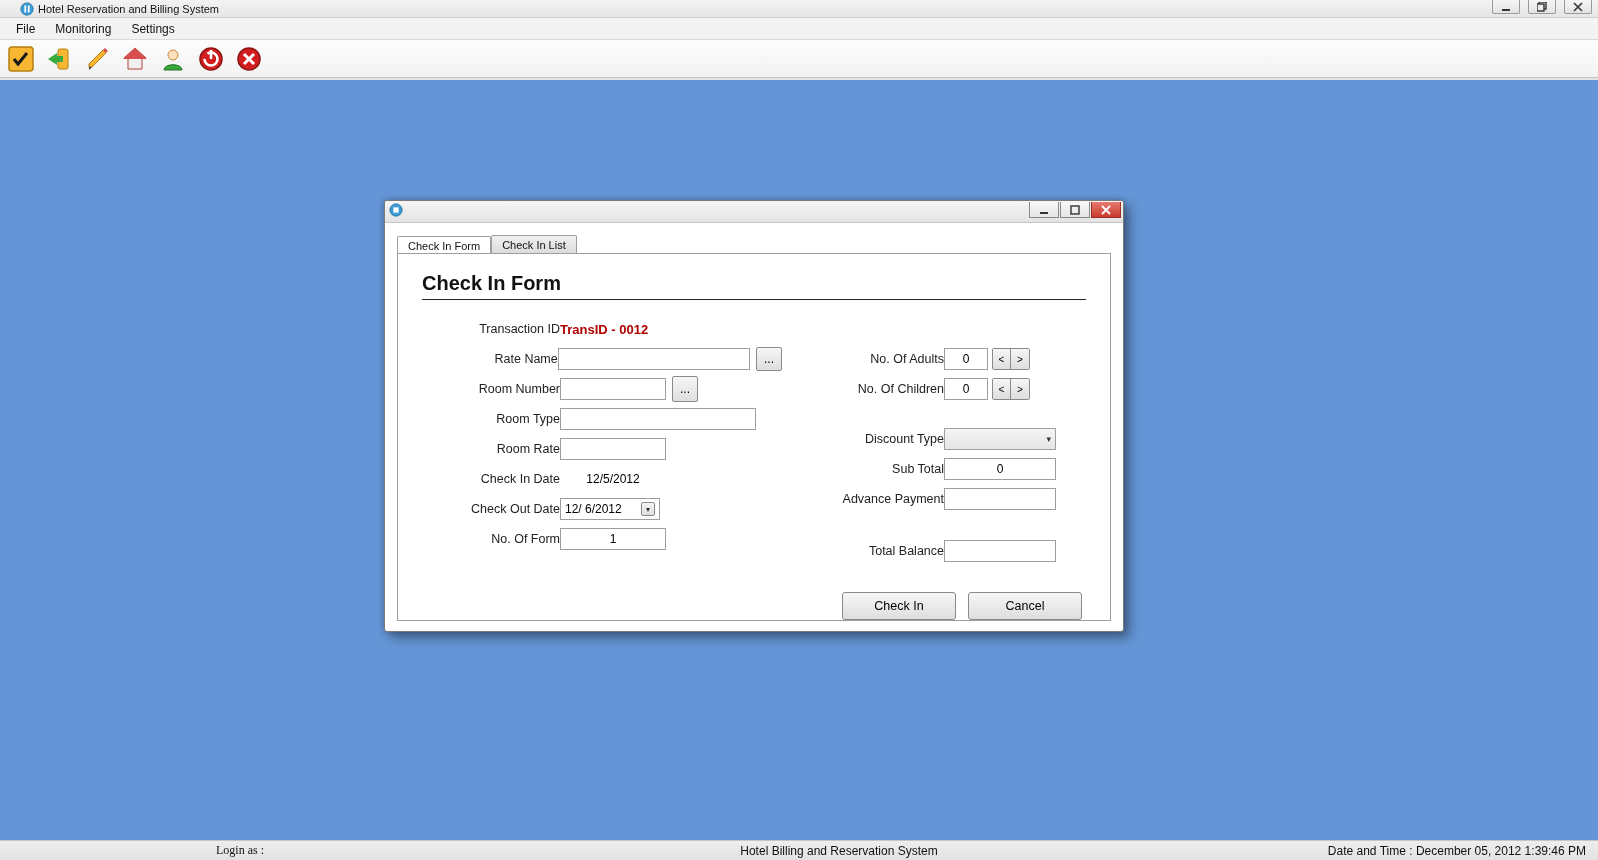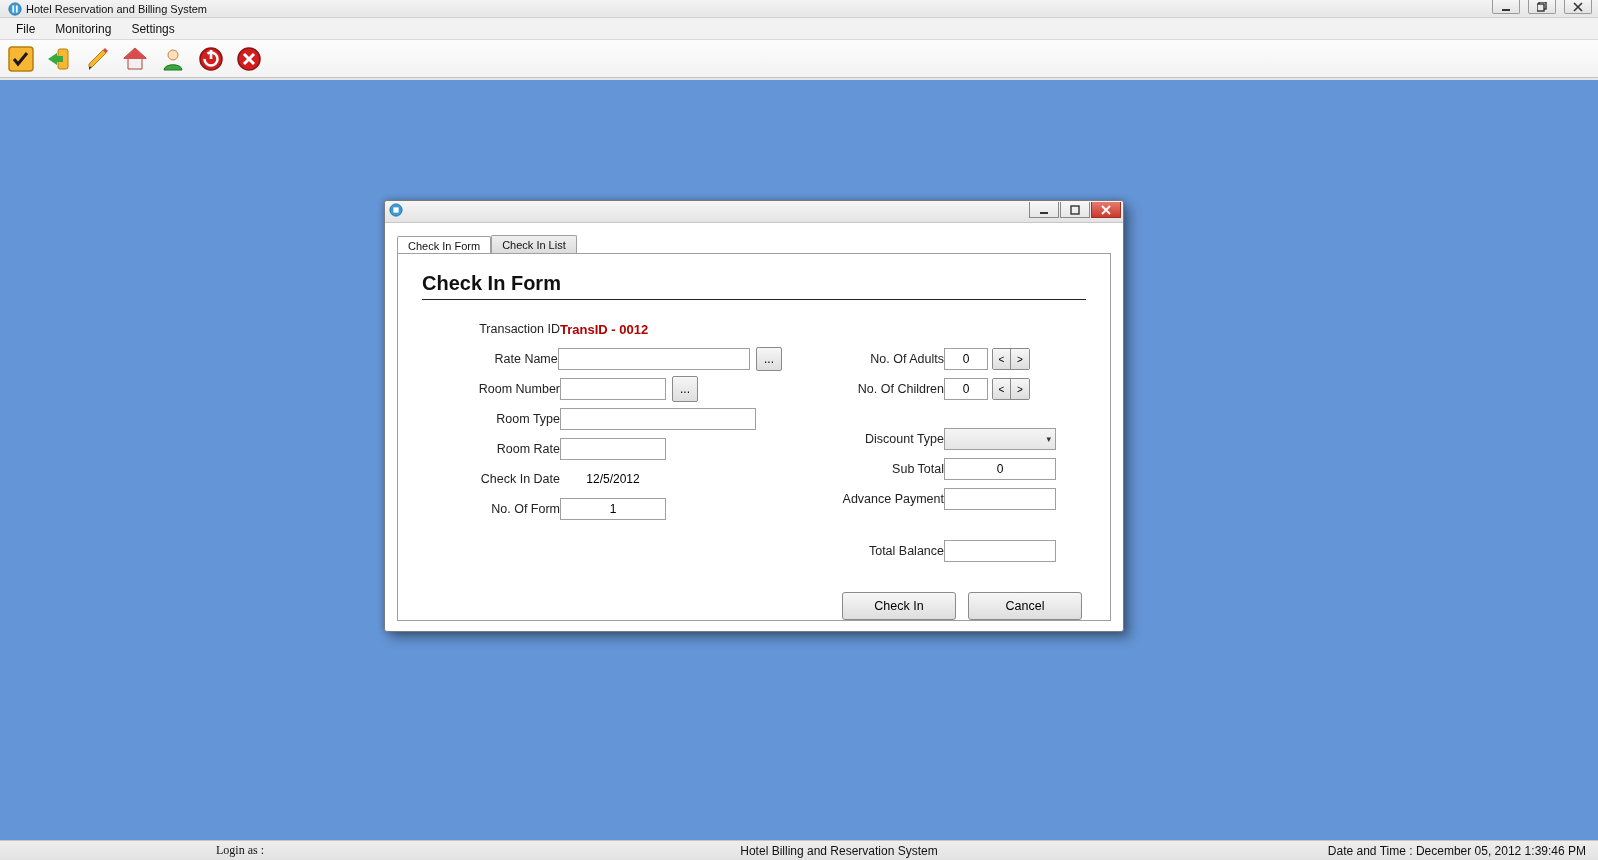--- a/index.html
+++ b/index.html
@@ -10,21 +10,21 @@
   overflow: hidden;
   background: #e9e9e9;
 }
 .win-outer {
   position: absolute; left: 0; top: 0; width: 1598px; height: 860px;
   background: linear-gradient(to bottom, #ECECEC 0, #E5E5E5 18px);
 }
 .titlebar {
   height: 18px;
   display: flex; align-items: center;
-  padding: 0 8px;
+  padding: 0 20px;
   background: linear-gradient(to bottom, #F3F3F3, #E6E6E6);
   border-bottom: 1px solid #d0d0d0;
   position: relative;
 }
 .titlebar .app-icon {
   width: 14px; height: 14px; margin-right: 4px;
   display: inline-block;
 }
 .titlebar .title { color: #111; font-size: 11px; }
 .win-ctrls-outer {
@@ -313,20 +313,27 @@
               </div>
               <div class="row">
                 <span class="lbl">Room Rate</span>
                 <input class="txt" style="width: 106px;" value="">
               </div>
               <div class="row">
                 <span class="lbl">Check In Date</span>
                 <span style="width:106px;text-align:center;">12/5/2012</span>
               </div>
               <div class="row">
+                <span class="lbl">Check Out Date</span>
+                <div class="datebox">
+                  <span>12/  6/2012</span>
+                  <span class="dd"></span>
+                </div>
+              </div>
+              <div class="row">
                 <span class="lbl">No. Of Form</span>
                 <input class="txt center" style="width: 106px;" value="1">
               </div>
             </div>
 
             <div class="col-right">
               <div style="height:30px"></div>
               <div class="row">
                 <span class="lbl">No. Of Adults</span>
                 <div class="spin-group">

